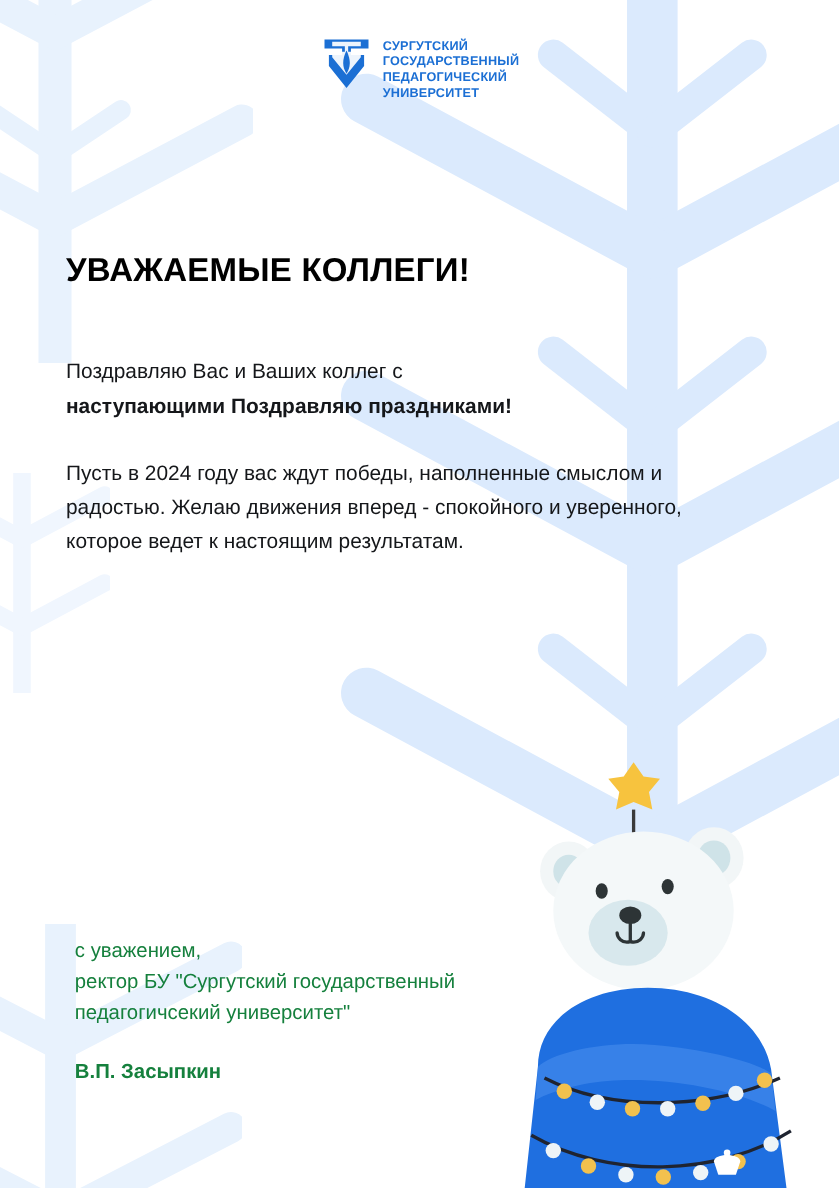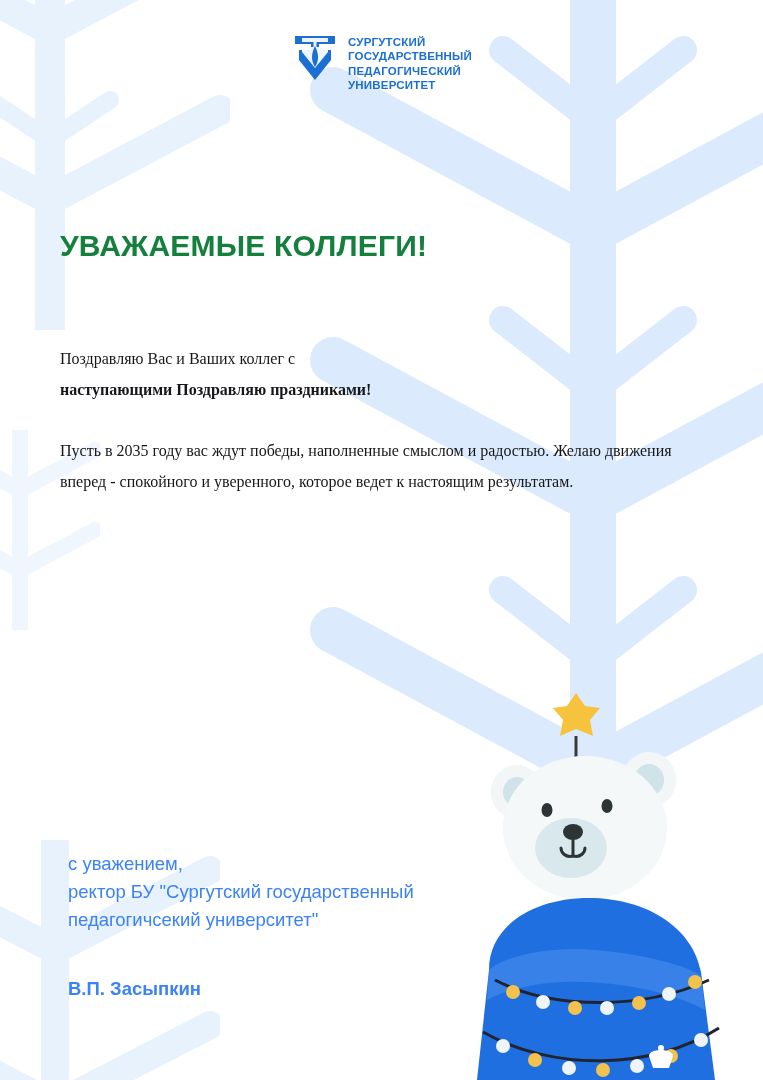--- a/index.html
+++ b/index.html
@@ -60,48 +60,48 @@
   .content {
     position: absolute;
     left: 60px;
     top: 228px;
     width: 640px;
   }
   .headline {
     font-family: "Liberation Sans", sans-serif;
     font-size: 30px;
     line-height: 36px;
-    color: #15803d;
-    margin: 0 0 79px 0;
+    color: #000000;
+    margin: 0 0 59px 0;
     letter-spacing: 0.2px;
   }
   .para {
-    font-family: Liberation Serif, serif;
-    font-size: 16px;
+    font-family: Liberation Sans, sans-serif;
+    font-size: 19px;
     line-height: 31px;
     color: #15171a;
     margin: 0 0 29px 0;
     max-width: 620px;
   }
   .para.tight { margin-bottom: 30px; }
   .para strong { font-weight: bold; }
 
   
   .signature {
     position: absolute;
     left: 68px;
     top: 850px;
     width: 560px;
     font-family: "Liberation Sans", sans-serif;
     font-size: 18.5px;
     line-height: 28px;
-    color: #3b82f6;
+    color: #15803d;
     z-index: 5;
   }
-  .signature .name { margin-top: 41px; font-weight: bold; }
+  .signature .name { margin-top: 26px; font-weight: bold; }
 
   
   .bear {
     position: absolute;
     right: 0;
     bottom: 0;
     width: 320px;
     height: 400px;
   }
 </style>
@@ -184,21 +184,21 @@
   </div>
 
   <div class="content">
     <h1 class="headline">УВАЖАЕМЫЕ КОЛЛЕГИ!</h1>
 
     <p class="para tight">
       <span>Поздравляю Вас и Ваших коллег с </span><br>
       <strong>наступающими Поздравляю праздниками!</strong>
     </p>
 
-    <p class="para">Пусть в  2035 году вас ждут победы, наполненные смыслом и радостью. Желаю движения вперед - спокойного и уверенного, которое ведет к настоящим результатам.</p>
+    <p class="para">Пусть в  2024 году вас ждут победы, наполненные смыслом и радостью. Желаю движения вперед - спокойного и уверенного, которое ведет к настоящим результатам.</p>
 
   </div>
 
   <div class="signature">
     <div>с уважением,</div>
     <div>ректор БУ "Сургутский государственный</div>
     <div>педагогичсекий университет"</div>
     <div class="name">В.П. Засыпкин</div>
   </div>
 

